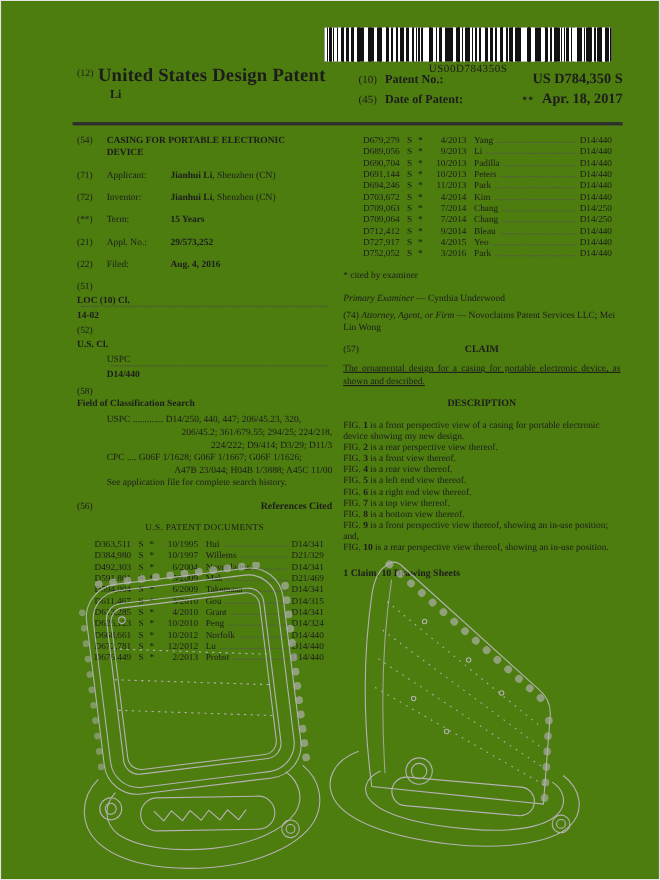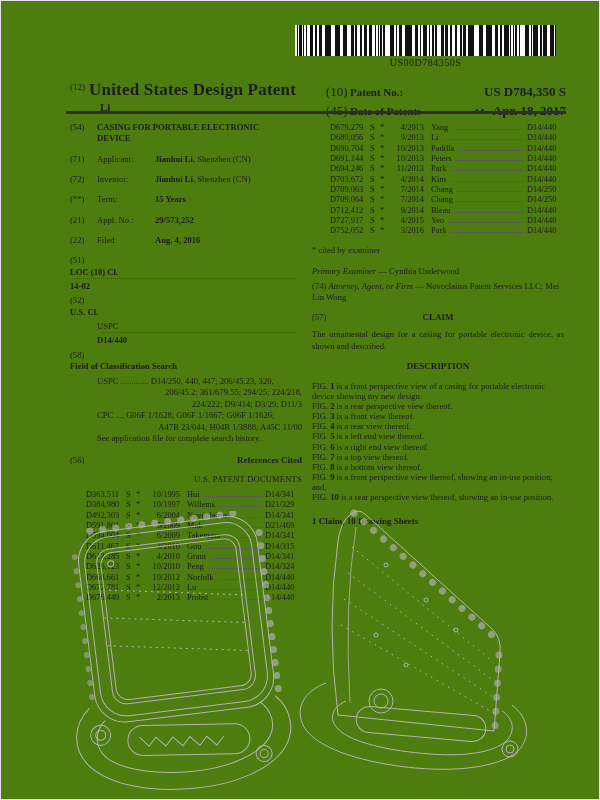--- a/index.html
+++ b/index.html
@@ -14,28 +14,28 @@
   .barcode{
     height:31px;margin:0 2px;background-color:#fff;
     background-image:
       repeating-linear-gradient(90deg,#fff 0 2px,transparent 2px 9px),
       repeating-linear-gradient(90deg,#111 0 3px,transparent 3px 8px),
       repeating-linear-gradient(90deg,#111 0 2px,transparent 2px 5px),
       repeating-linear-gradient(90deg,transparent 0 4px,#111 4px 6px,transparent 6px 13px);
   }
   .barcode-label{font-size:10px;margin-top:1px;letter-spacing:.5px;}
   
-  .hdr{position:absolute;top:80px;left:70px;right:34px;height:48px;}
+  .hdr{position:absolute;top:59px;left:70px;right:34px;height:48px;}
   .hdr-left{position:absolute;left:0;top:0;}
   .hdr-kind{font-size:9px;vertical-align:5px;}
   .hdr-title{font-size:17px;font-weight:bold;letter-spacing:.2px;}
   .hdr-inventor{font-size:11px;font-weight:bold;margin-left:30px;margin-top:1px;}
   .hdr-right{position:absolute;right:0;top:3px;width:240px;}
   .hr-row{display:flex;align-items:baseline;font-size:11px;font-weight:bold;line-height:1.45;}
-  .hr-num{font-weight:normal;font-size:13px;width:24px;flex:none;}
+  .hr-num{font-weight:normal;font-size:10px;width:24px;flex:none;}
   .hr-lbl{flex:1;}
   .hr-stars{font-size:9px;margin-right:7px;letter-spacing:1px;}
   .hr-val{font-size:13px;}
   .rule{position:absolute;top:111px;left:66px;right:34px;height:3px;background:#2e2e2e;}
   
   .cols{position:absolute;top:122px;left:70px;width:494px;display:flex;font-size:8.6px;line-height:1.32;}
   .col-l{width:232px;margin-right:10px;flex:none;}
   .col-r{width:252px;flex:none;}
   .f-row{display:flex;margin-bottom:9px;}
   .f-row.tight{margin-bottom:3px;flex-direction:column;}
@@ -43,38 +43,38 @@
   .f-lbl{width:58px;flex:none;}
   .bold{font-weight:bold;}
   .title-text{font-weight:bold;width:175px;}
   .leader{flex:1;border-bottom:1px dotted #4a4a4a;margin:0 4px 2px 4px;}
   .indent{margin-left:27px;}
   .r-align{text-align:right;}
   .cls-block div{line-height:1.35;}
   
   .refs-hdr{display:flex;margin:4px 0 2px;}
   .refs-title{flex:1;text-align:right;font-weight:bold;font-size:9px;}
-  .refs-sub{text-align:right;margin:7px 0 6px;font-size:8.4px;letter-spacing:.3px;}
+  .refs-sub{text-align:center;margin:7px 0 6px;font-size:8.4px;letter-spacing:.3px;}
   .ref-table{margin-left:16px;}
   .ref-table.rt-right{margin-left:18px;margin-top:2px;}
   .ref-row{display:flex;align-items:baseline;font-size:8.4px;line-height:1.05;margin-bottom:1.5px;}
   .rn{width:40px;flex:none;}
   .rk{width:10px;flex:none;}
   .rs{width:11px;flex:none;}
   .rd{width:33px;flex:none;text-align:right;margin-right:7px;}
   .rname{flex:none;}
   .rlead{flex:1;border-bottom:1px dotted #555;margin:0 4px 2px 4px;}
   .rcls{width:37px;flex:none;}
   
   .cited{margin:9px 0 10px;}
   .examiner{margin-bottom:3px;}
   .attorney{margin-bottom:9px;}
   .sec-hdr{position:relative;text-align:center;font-weight:bold;font-size:9px;margin:7px 0 5px;}
   .sec-hdr .hnum{position:absolute;left:0;font-weight:normal;font-size:8.6px;}
-  .claim-text{text-align:justify;margin-bottom:9px;}
+  .claim-text{text-align:justify;margin-bottom:9px;text-decoration:underline;}
   .desc-figs{margin-top:8px;}
   .fig-line{line-height:1.18;font-size:8.6px;}
   .fig-line b{font-weight:bold;}
   .sheets-note{text-align:left;font-weight:bold;font-size:9px;margin-top:14px;}
   
   .drawings{position:absolute;top:503px;left:0;width:600px;height:297px;}
   .fig-left{position:absolute;left:45px;top:8px;}
   .fig-right{position:absolute;left:286px;top:2px;}
 </style>
 </head>

